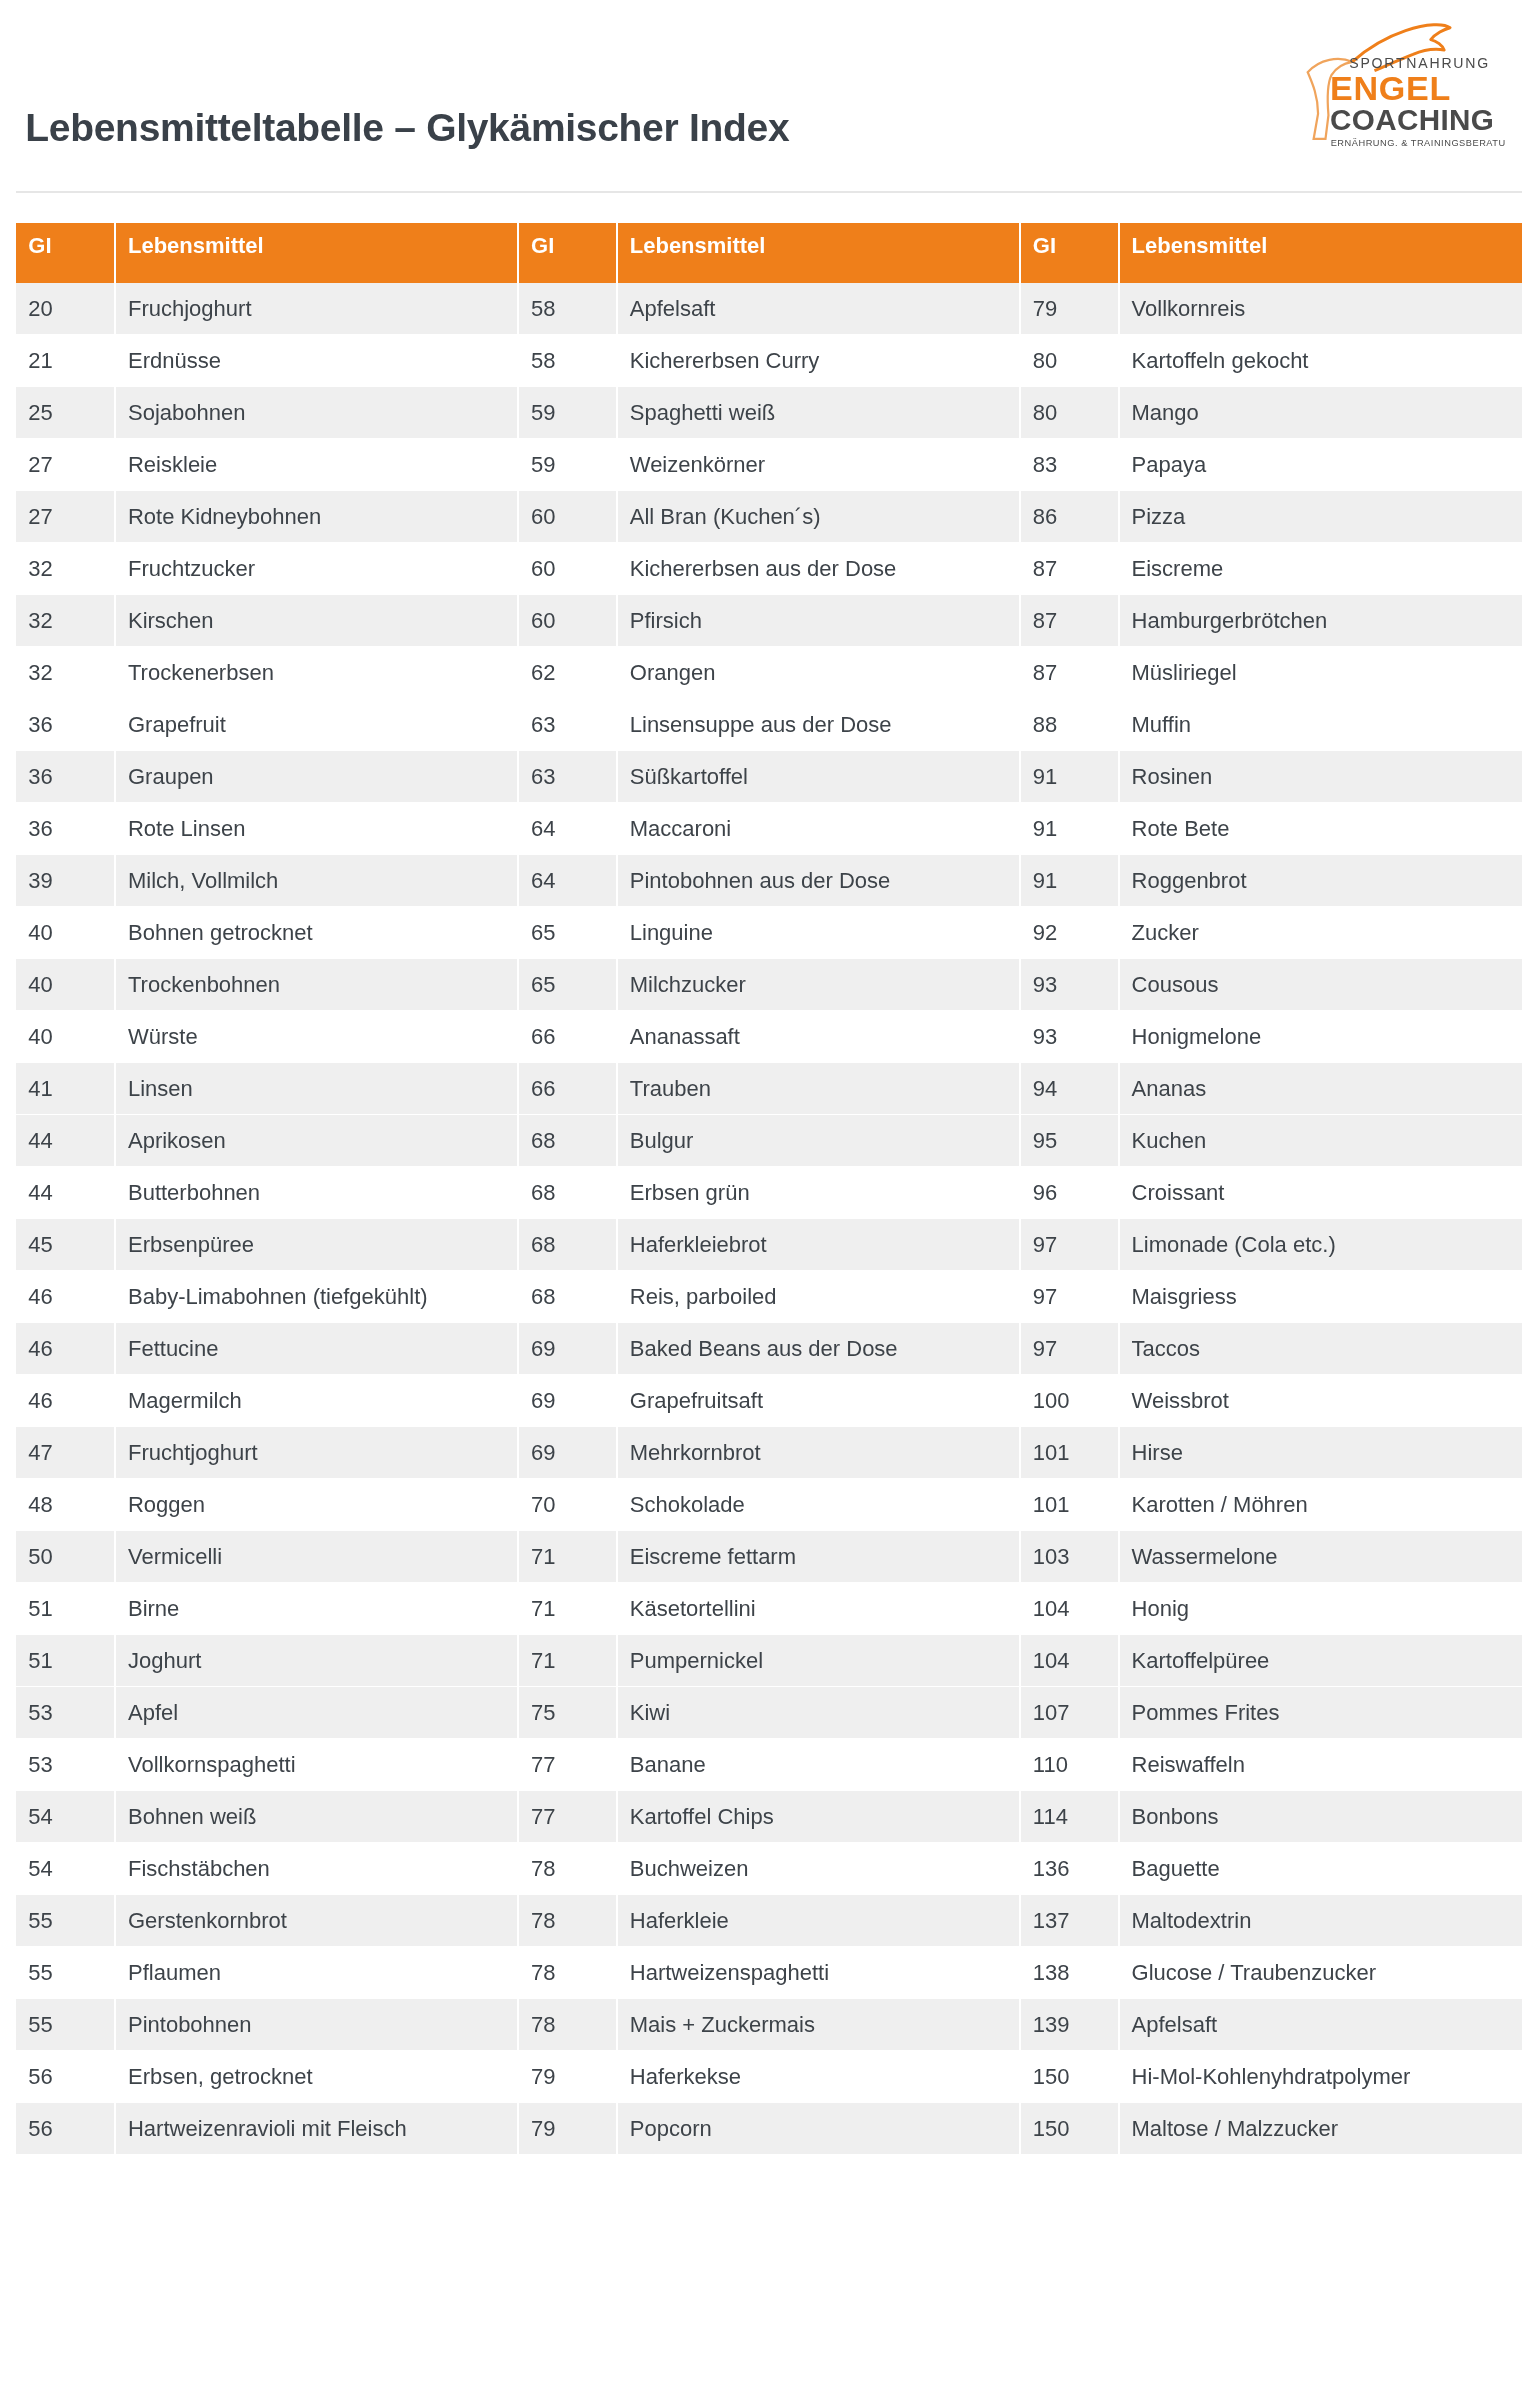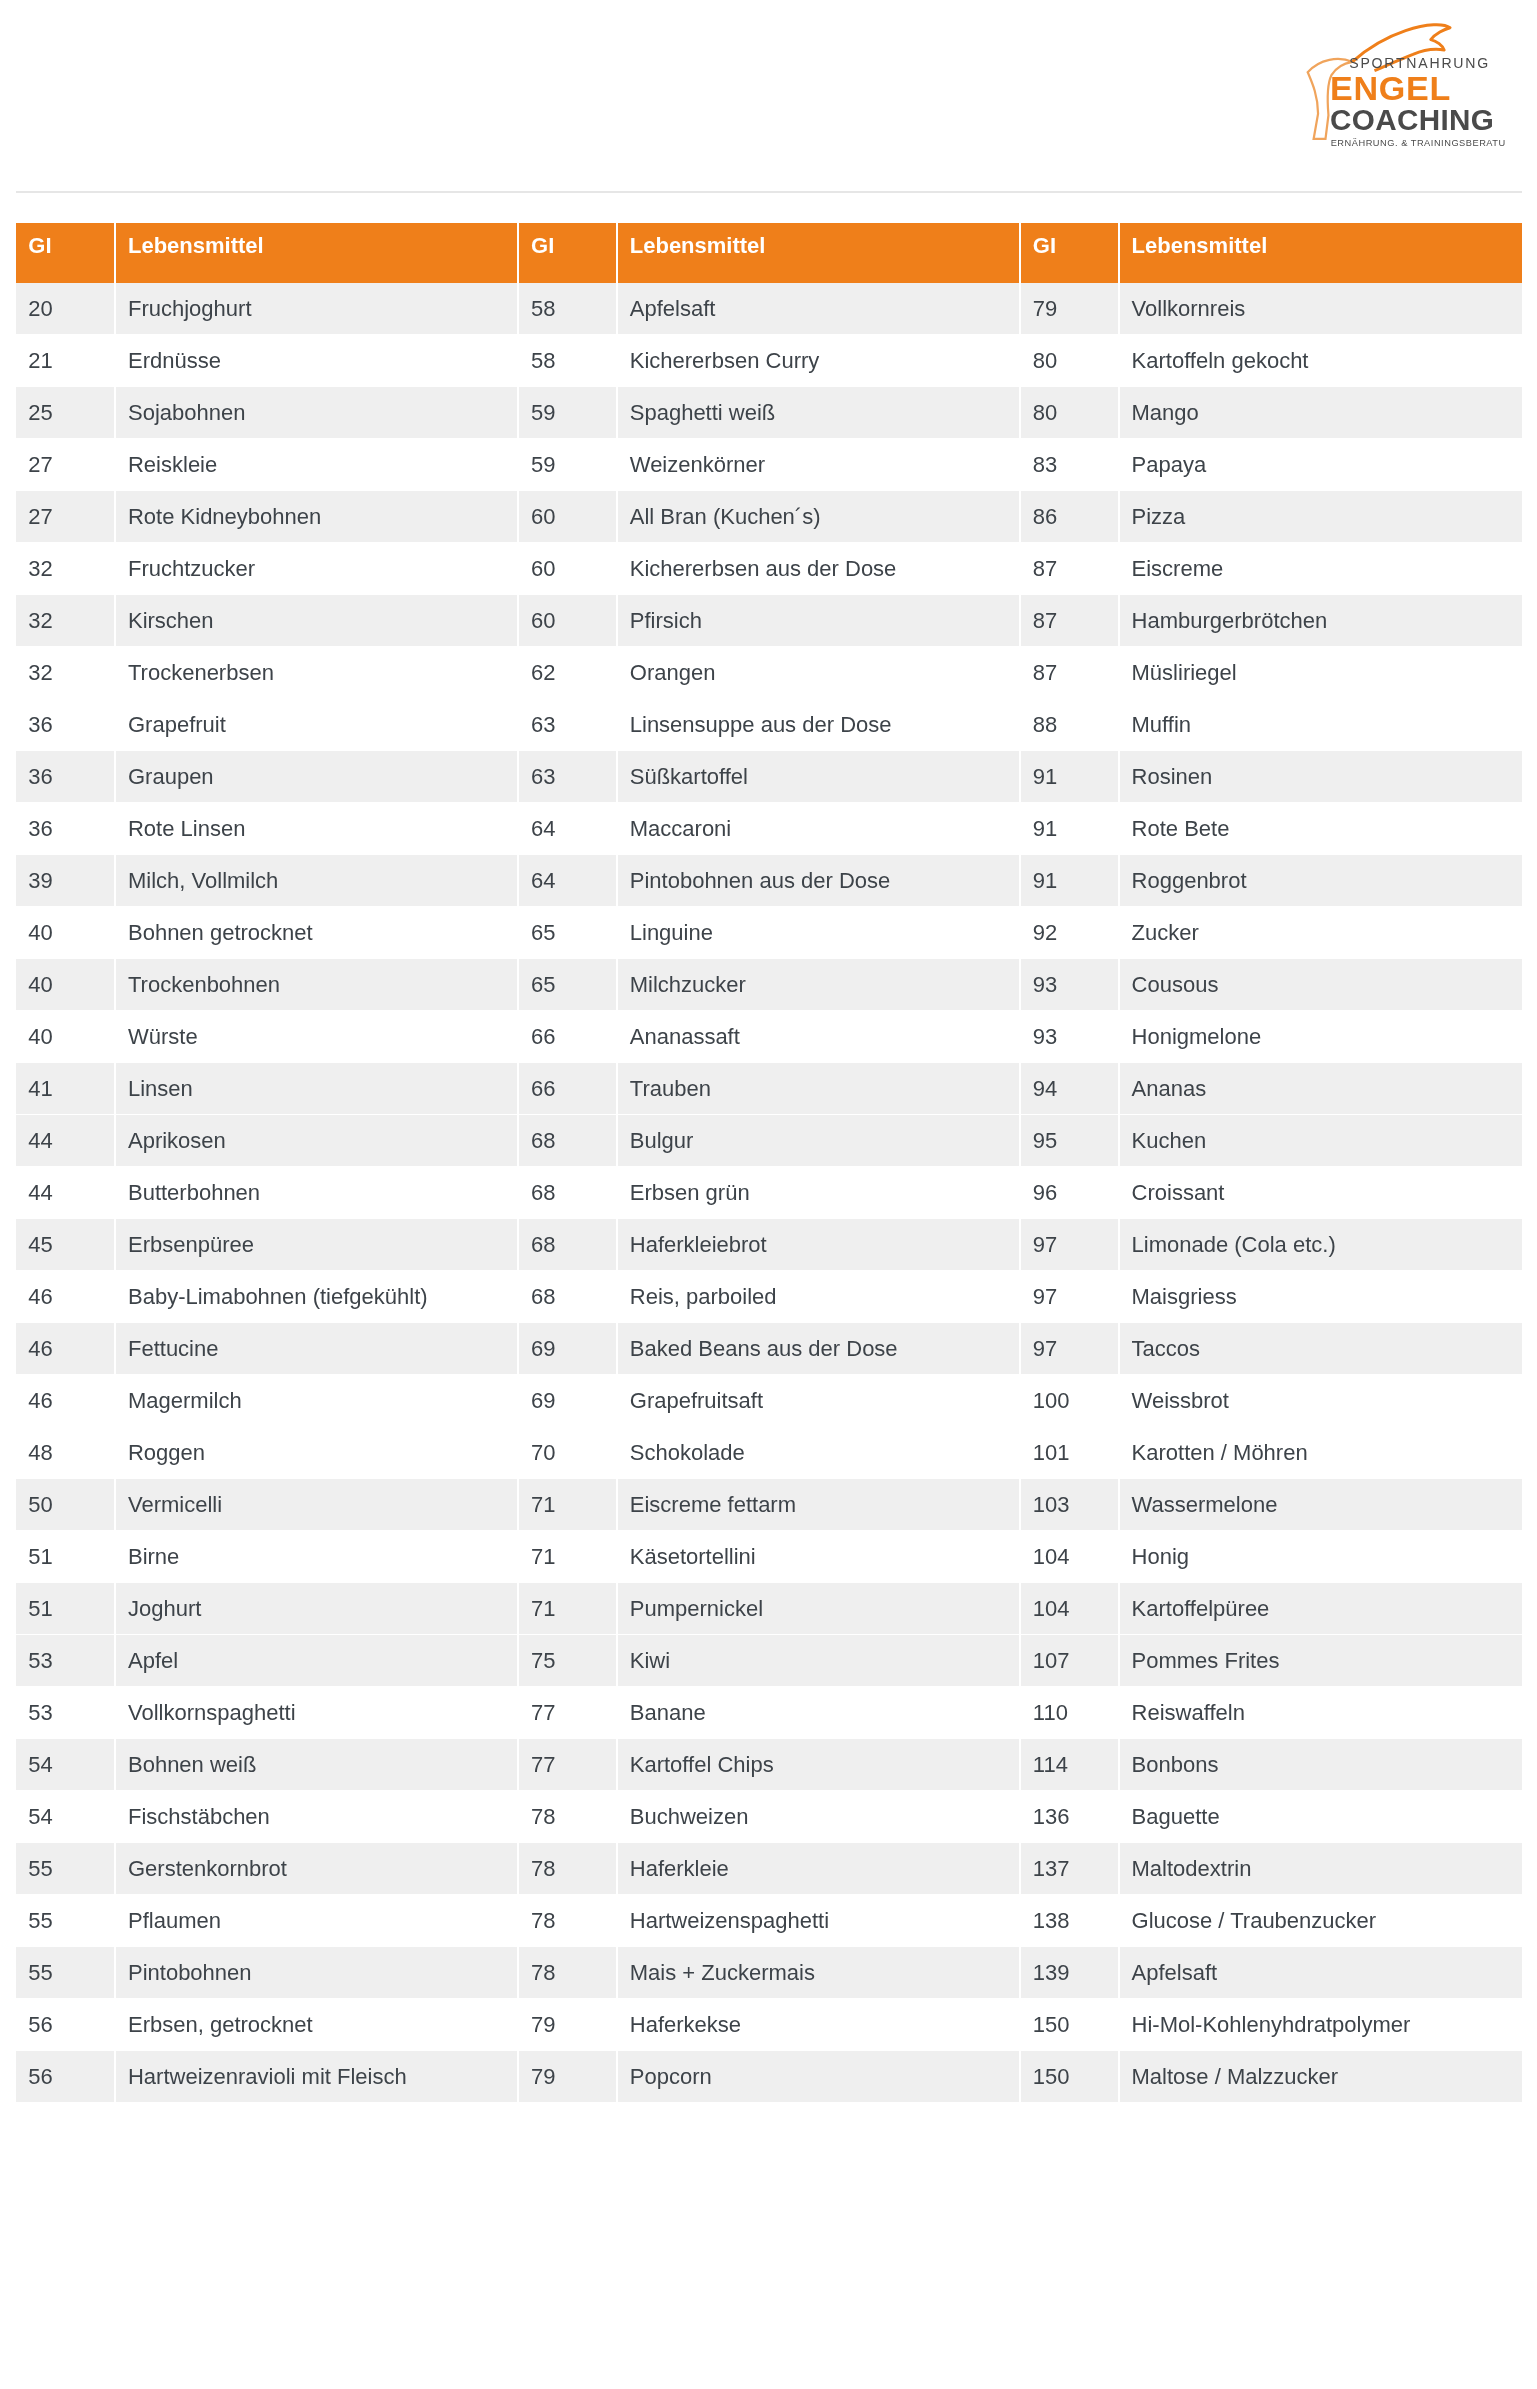--- a/index.html
+++ b/index.html
@@ -98,20 +98,21 @@
 
   table.gi tbody tr.odd td  { background: #efefef; }
   table.gi tbody tr.even td { background: #ffffff; }
 </style>
 </head>
 <body>
 
 <div class="page">
 
   <div class="header">
+    <div class="page-title">Lebensmitteltabelle – Glykämischer Index</div>
 
     <div class="logo">
       <svg width="230" height="152" viewBox="0 0 310 205" xmlns="http://www.w3.org/2000/svg">
 
         <path d="M44 92 C 60 74, 86 70, 104 78 C 92 80, 82 86, 76 96 C 70 108, 70 126, 72 150 L 68 182 L 52 182 L 58 148 C 58 124, 50 106, 44 92 Z" fill="none" stroke="#f0a45c" stroke-width="3"></path>
         <path d="M104 78 C 120 64, 146 46, 176 36 C 205 26, 228 26, 236 32 C 228 34, 216 40, 210 48 C 218 50, 226 56, 228 62 C 216 60, 200 62, 186 68 C 166 76, 148 84, 134 90" fill="none" stroke="#ef7f1a" stroke-width="4" stroke-linejoin="round"></path>
         <text x="100" y="86" font-family="'Liberation Sans', sans-serif" font-size="19" letter-spacing="2.4" fill="#4a4a4a">SPORTNAHRUNG</text>
         <text x="74" y="130" font-family="'Liberation Sans', sans-serif" font-size="46" font-weight="bold" letter-spacing="1" fill="#ef7f1a">ENGEL</text>
         <text x="74" y="170" font-family="'Liberation Sans', sans-serif" font-size="40" font-weight="bold" letter-spacing="0.5" fill="#4a4a4a">COACHING</text>
         <text x="75" y="192" font-family="'Liberation Sans', sans-serif" font-size="12.5" letter-spacing="0.7" fill="#4a4a4a">ERNÄHRUNG. &amp; TRAININGSBERATUNG</text>
@@ -311,20 +312,28 @@
             <td class=" last">Taccos</td>
           </tr>
           <tr class="even">
             <td class="num">46</td>
             <td class="">Magermilch</td>
             <td class="num">69</td>
             <td class="">Grapefruitsaft</td>
             <td class="num">100</td>
             <td class=" last">Weissbrot</td>
           </tr>
+          <tr class="odd">
+            <td class="num">47</td>
+            <td class="">Fruchtjoghurt</td>
+            <td class="num">69</td>
+            <td class="">Mehrkornbrot</td>
+            <td class="num">101</td>
+            <td class=" last">Hirse</td>
+          </tr>
           <tr class="even">
             <td class="num">48</td>
             <td class="">Roggen</td>
             <td class="num">70</td>
             <td class="">Schokolade</td>
             <td class="num">101</td>
             <td class=" last">Karotten / Möhren</td>
           </tr>
           <tr class="odd">
             <td class="num">50</td>

